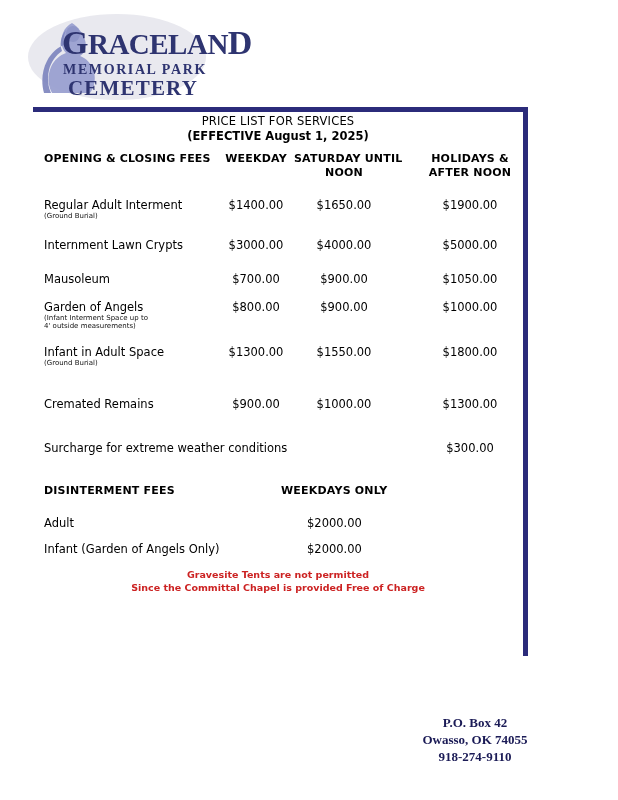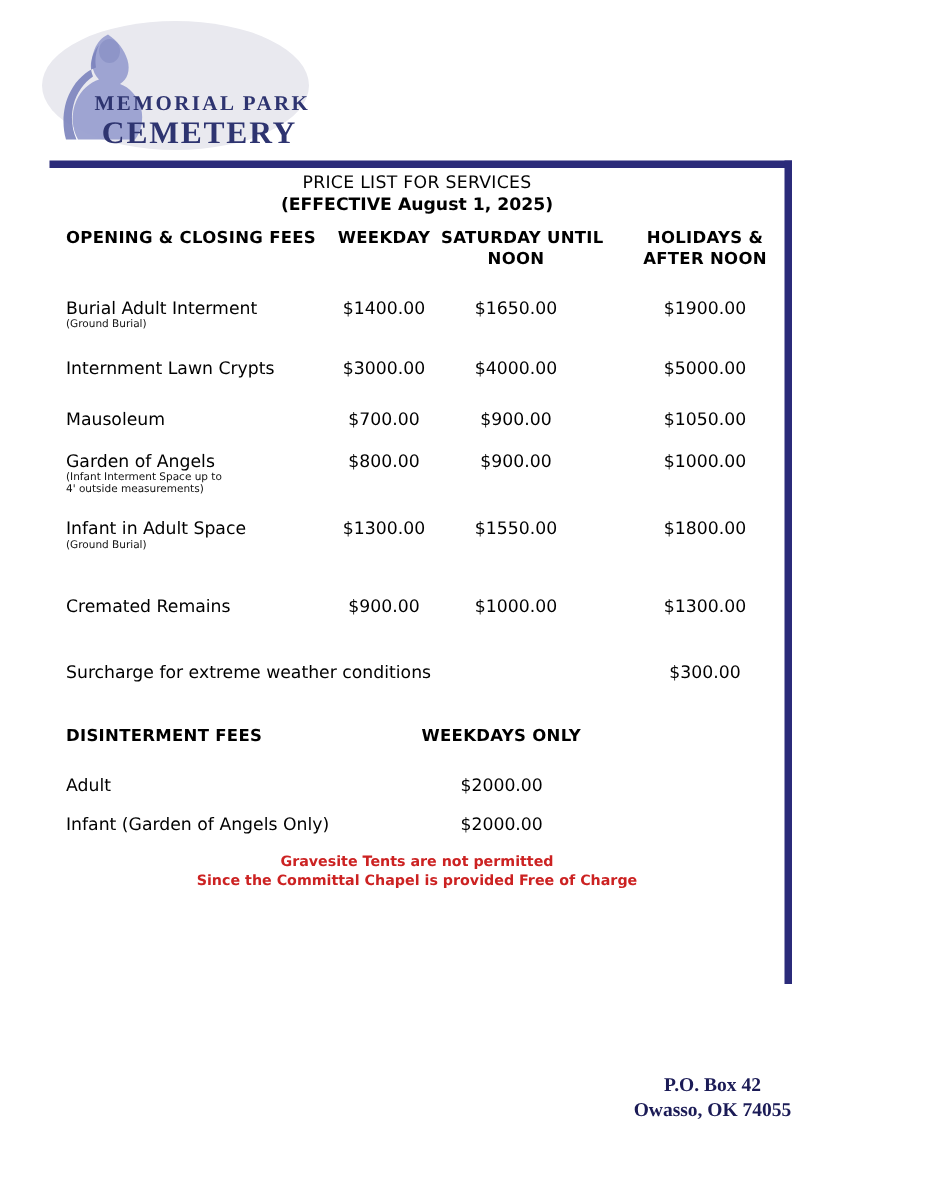--- a/index.html
+++ b/index.html
@@ -221,20 +221,23 @@
   <div class="logo-block">
     <div class="logo-oval"></div>
     <svg class="logo-angel" viewBox="0 0 62 74">
       <path d="M30 3 C36 7 41 13 43 20 C45 27 43 33 38 36 C44 38 50 44 52 52
                C54 60 52 68 48 73 L10 73 C6 66 5 56 9 47 C12 40 18 35 24 33
                C19 28 18 20 21 13 C23 8 26 5 30 3 Z" fill="#9aa0d0" opacity="0.95"></path>
       <path d="M24 10 C19 16 17 24 20 31 C14 35 9 42 7 50 C5 58 6 66 9 73 L2 73
                C-1 63 0 50 5 41 C9 33 16 27 22 25 C21 20 22 14 24 10 Z" fill="#7b83bd" opacity="0.9"></path>
       <ellipse cx="31" cy="14" rx="7" ry="8" fill="#8e95c8"></ellipse>
     </svg>
+    <div class="logo-graceland">
+      <span class="cap">G</span>RACELAN<span class="cap">D</span>
+    </div>
     <div class="logo-memorial">MEMORIAL PARK</div>
     <div class="logo-cemetery">CEMETERY</div>
   </div>
 
   <div class="rule-top"></div>
   <div class="rule-right"></div>
 
   <div class="title-wrap">
     <div class="doc-title">PRICE LIST FOR SERVICES</div>
     <div class="doc-subtitle">(EFFECTIVE August 1, 2025)</div>
@@ -243,21 +246,21 @@
   <div class="row" style="top:152px;">
     <div class="cell-label hdr">OPENING &amp; CLOSING FEES</div>
     <div class="cell-val hdr col-wd" style="top:0px;">WEEKDAY</div>
     <div class="cell-val hdr col-sat" style="top:0px;">SATURDAY UNTIL</div>
     <div class="cell-val hdr col-sat" style="top:14px;">NOON</div>
     <div class="cell-val hdr col-hol" style="top:0px;">HOLIDAYS &amp;</div>
     <div class="cell-val hdr col-hol" style="top:14px;">AFTER NOON</div>
   </div>
 
   <div class="row" style="top:198px;">
-    <div class="cell-label">Burial Adult Interment</div>
+    <div class="cell-label">Regular Adult Interment</div>
     <div class="cell-sub" style="top:14px;">(Ground Burial)</div>
     <div class="cell-val col-wd" style="top:0px;">$1400.00</div>
     <div class="cell-val col-sat" style="top:0px;">$1650.00</div>
     <div class="cell-val col-hol" style="top:0px;">$1900.00</div>
   </div>
 
   <div class="row" style="top:238px;">
     <div class="cell-label">Internment Lawn Crypts</div>
     <div class="cell-val col-wd" style="top:0px;">$3000.00</div>
     <div class="cell-val col-sat" style="top:0px;">$4000.00</div>
@@ -316,15 +319,16 @@
   </div>
 
   <div class="notice">
     <div>Gravesite Tents are not permitted</div>
     <div>Since the Committal Chapel is provided Free of Charge</div>
   </div>
 
   <div class="footer">
     <div>P.O. Box 42</div>
     <div>Owasso, OK 74055</div>
+    <div>918-274-9110</div>
   </div>
 
 </div>
 
 </body></html>

